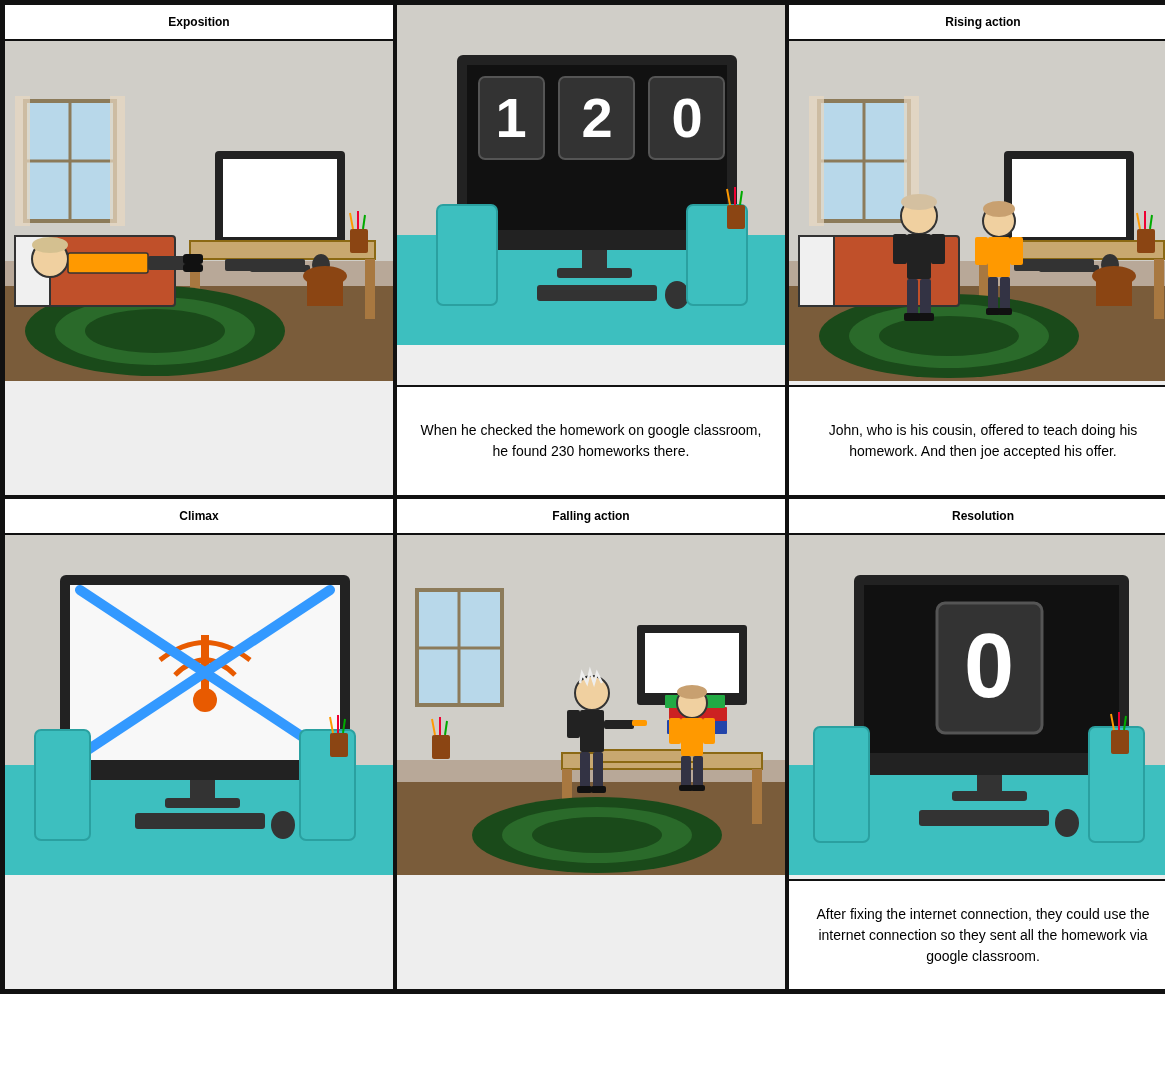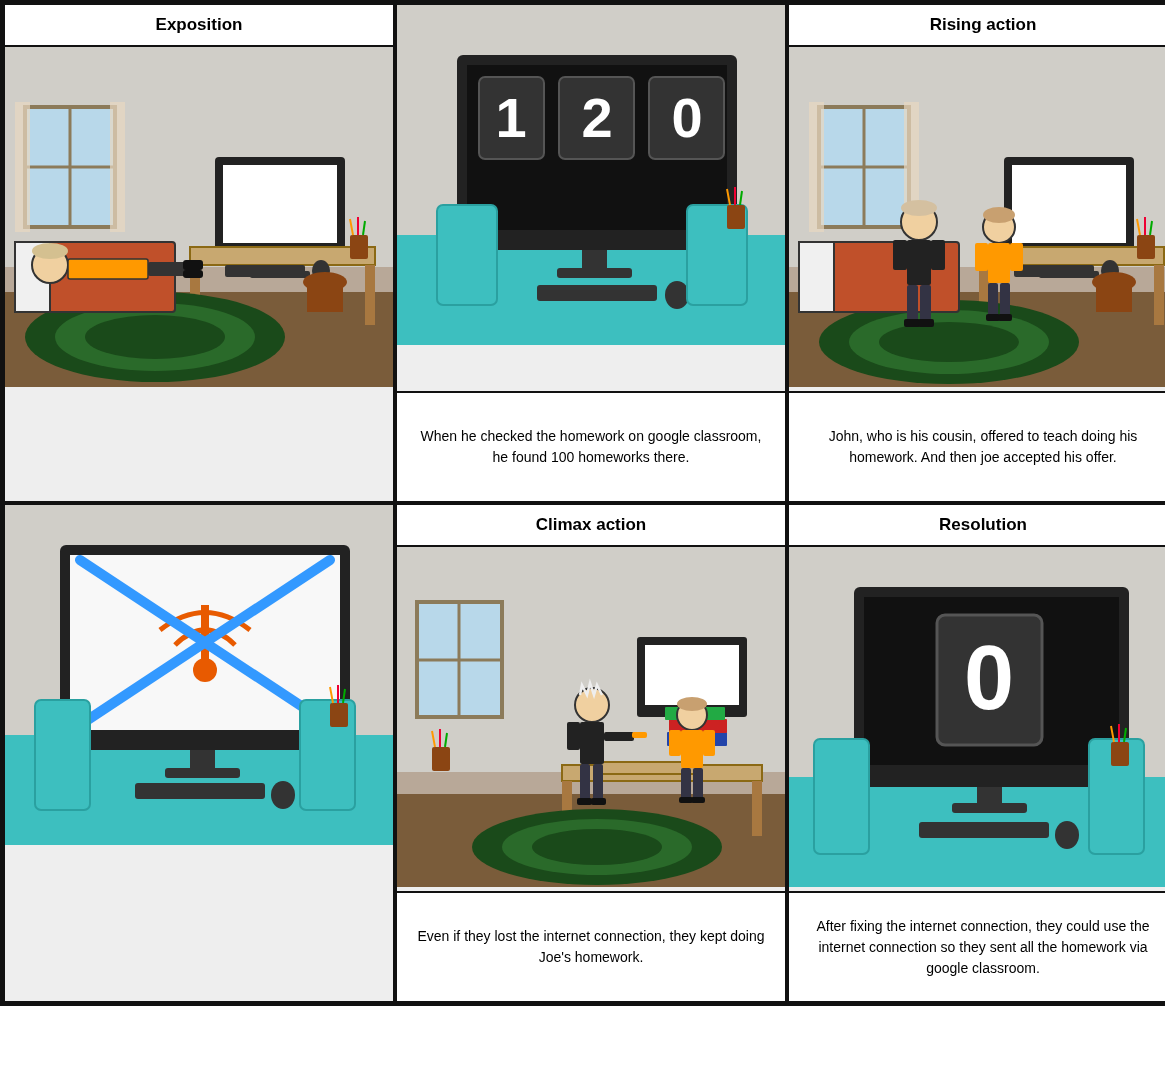--- a/index.html
+++ b/index.html
@@ -17,21 +17,21 @@
     }
     .cell {
       border: 2px solid #111;
       display: flex;
       flex-direction: column;
     }
     .cell-title {
       background: #fff;
       text-align: center;
       font-weight: bold;
-      font-size: 17px;
+      font-size: 12px;
       padding: 10px 6px;
       border-bottom: 2px solid #111;
       font-family: Arial, sans-serif;
     }
     .cell-image {
       background: #eee;
       flex: 1;
       min-height: 340px;
       overflow: hidden;
       position: relative;
@@ -147,21 +147,21 @@
 
         <rect x="40" y="200" width="60" height="100" fill="#3dbfbf" rx="6" stroke="#2aa0a0" stroke-width="2"></rect>
         <rect x="290" y="200" width="60" height="100" fill="#3dbfbf" rx="6" stroke="#2aa0a0" stroke-width="2"></rect>
 
         <rect x="330" y="200" width="18" height="24" fill="#8B4513" rx="2"></rect>
         <line x1="333" y1="200" x2="330" y2="184" stroke="#f90" stroke-width="2"></line>
         <line x1="338" y1="200" x2="338" y2="182" stroke="#e03" stroke-width="2"></line>
         <line x1="343" y1="200" x2="345" y2="186" stroke="#0a0" stroke-width="2"></line>
       </svg>
     </div>
-    <div class="cell-text">When he checked the homework on google classroom, he found 100 homeworks there.</div>
+    <div class="cell-text">When he checked the homework on google classroom, he found 230 homeworks there.</div>
   </div>
 
   <div class="cell">
     <div class="cell-title">Rising action</div>
     <div class="cell-image">
       <svg width="388" height="340" viewBox="0 0 388 340" xmlns="http://www.w3.org/2000/svg">
 
         <rect width="388" height="340" fill="#d0cec8"></rect>
 
         <rect x="0" y="240" width="388" height="100" fill="#7a5c3a"></rect>
@@ -225,20 +225,21 @@
         <rect x="348" y="188" width="18" height="24" fill="#8B4513" rx="2"></rect>
         <line x1="351" y1="188" x2="348" y2="172" stroke="#f90" stroke-width="2"></line>
         <line x1="356" y1="188" x2="356" y2="170" stroke="#e03" stroke-width="2"></line>
         <line x1="361" y1="188" x2="363" y2="174" stroke="#0a0" stroke-width="2"></line>
       </svg>
     </div>
     <div class="cell-text">John, who is his cousin, offered to teach doing his homework. And then joe accepted his offer.</div>
   </div>
 
   <div class="cell">
+    <div class="cell-title">Climax</div>
     <div class="cell-image">
       <svg width="388" height="340" viewBox="0 0 388 340" xmlns="http://www.w3.org/2000/svg">
 
         <rect width="388" height="340" fill="#d0cec8"></rect>
 
         <rect x="0" y="230" width="388" height="110" fill="#3dbfbf"></rect>
 
         <rect x="55" y="40" width="290" height="205" fill="#222" rx="6"></rect>
         <rect x="65" y="50" width="270" height="175" fill="#f8f8f8"></rect>
 
@@ -263,21 +264,21 @@
 
         <rect x="325" y="198" width="18" height="24" fill="#8B4513" rx="2"></rect>
         <line x1="328" y1="198" x2="325" y2="182" stroke="#f90" stroke-width="2"></line>
         <line x1="333" y1="198" x2="333" y2="180" stroke="#e03" stroke-width="2"></line>
         <line x1="338" y1="198" x2="340" y2="184" stroke="#0a0" stroke-width="2"></line>
       </svg>
     </div>
   </div>
 
   <div class="cell">
-    <div class="cell-title">Climax action</div>
+    <div class="cell-title">Falling action</div>
     <div class="cell-image">
       <svg width="388" height="340" viewBox="0 0 388 340" xmlns="http://www.w3.org/2000/svg">
 
         <rect width="388" height="340" fill="#d0cec8"></rect>
 
         <rect x="0" y="245" width="388" height="95" fill="#7a5c3a"></rect>
 
         <rect x="0" y="225" width="388" height="22" fill="#b8a898"></rect>
 
         <rect x="20" y="55" width="85" height="115" fill="#b8d8ea" stroke="#8c7b5a" stroke-width="4"></rect>
@@ -325,21 +326,20 @@
         <rect x="296" y="221" width="10" height="33" fill="#334" rx="2"></rect>
         <rect x="282" y="250" width="14" height="6" fill="#111" rx="2"></rect>
         <rect x="294" y="250" width="14" height="6" fill="#111" rx="2"></rect>
 
         <rect x="35" y="200" width="18" height="24" fill="#8B4513" rx="2"></rect>
         <line x1="38" y1="200" x2="35" y2="184" stroke="#f90" stroke-width="2"></line>
         <line x1="43" y1="200" x2="43" y2="182" stroke="#e03" stroke-width="2"></line>
         <line x1="48" y1="200" x2="50" y2="186" stroke="#0a0" stroke-width="2"></line>
       </svg>
     </div>
-    <div class="cell-text">Even if they lost the internet connection, they kept doing Joe's homework.</div>
   </div>
 
   <div class="cell">
     <div class="cell-title">Resolution</div>
     <div class="cell-image">
       <svg width="388" height="340" viewBox="0 0 388 340" xmlns="http://www.w3.org/2000/svg">
 
         <rect width="388" height="340" fill="#d0cec8"></rect>
 
         <rect x="0" y="230" width="388" height="110" fill="#3dbfbf"></rect>

